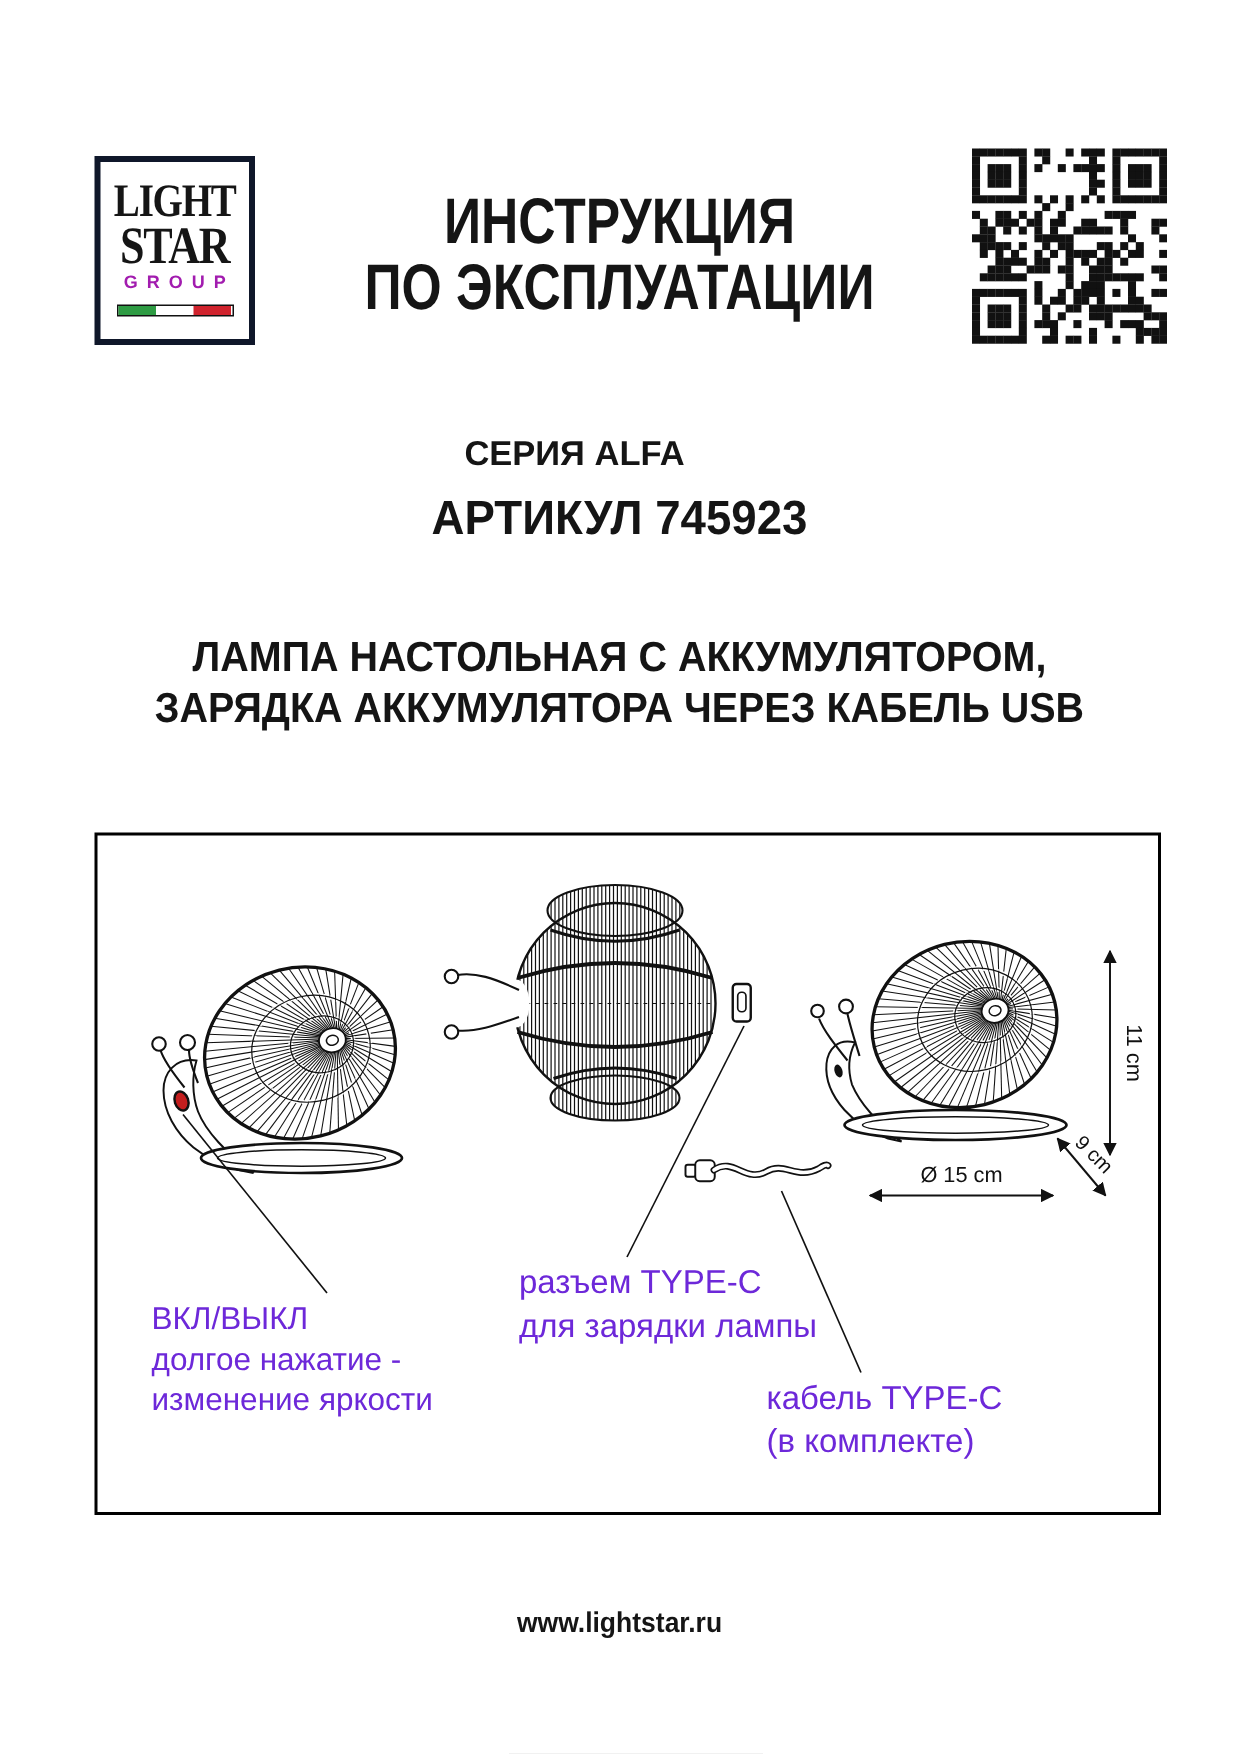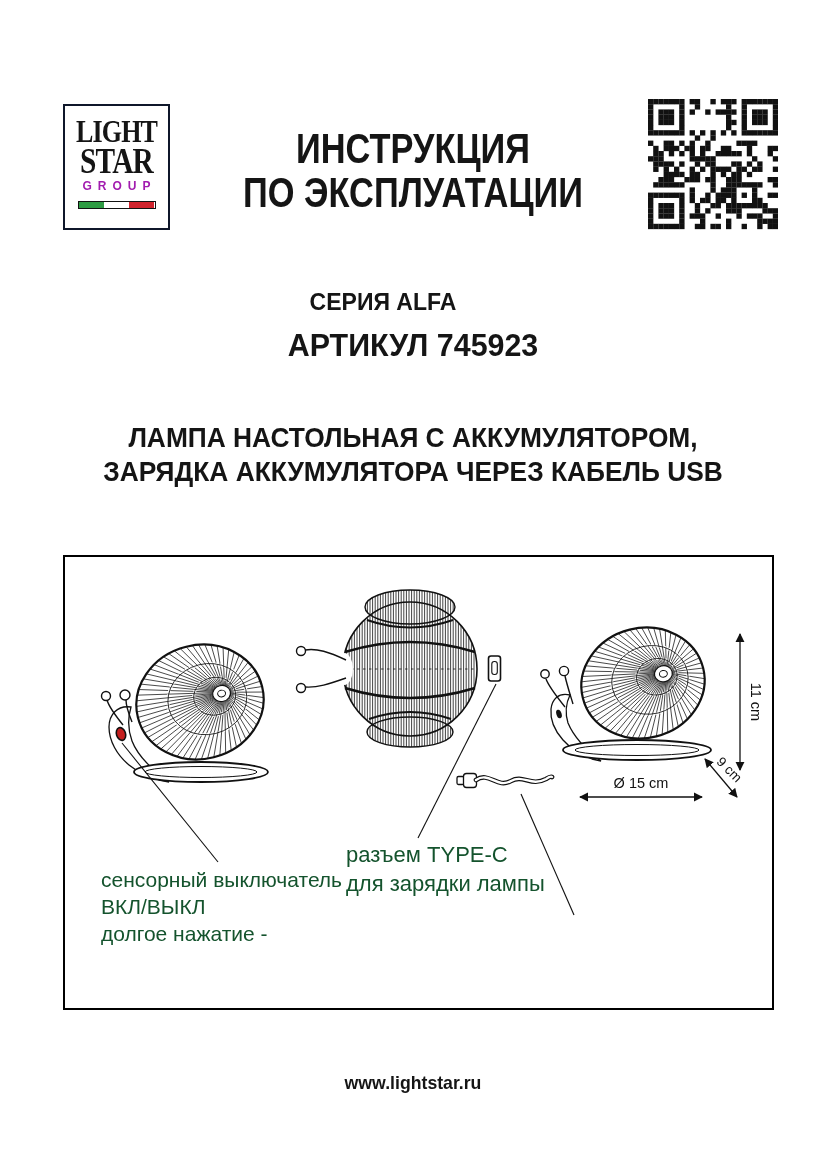--- a/index.html
+++ b/index.html
@@ -4,21 +4,21 @@
 <style>
   html,body{margin:0;padding:0;background:#e8e8e8;}
   .page{
     position:relative;width:826px;height:1169px;background:#ffffff;
     font-family:"Liberation Sans",sans-serif;color:#151515;overflow:hidden;
     margin:0 auto;
   }
   
   .logo-box{
     position:absolute;left:63px;top:104px;width:107px;height:126px;
-    border:2px solid #0f172a;box-sizing:border-box;text-align:center;
+    border:4px solid #0f172a;box-sizing:border-box;text-align:center;
   }
   .logo-light{
     margin-top:11px;font-family:"Liberation Serif",serif;font-weight:bold;
     font-size:31px;line-height:29px;letter-spacing:-1px;transform:scaleX(.84);
   }
   .logo-star{
     font-family:"Liberation Serif",serif;font-weight:bold;
     font-size:35px;line-height:31px;letter-spacing:-1px;transform:scaleX(.84);
   }
   .logo-group{
@@ -47,21 +47,21 @@
   .descr{
     position:absolute;left:0;top:421px;width:826px;text-align:center;
     font-weight:bold;font-size:28px;line-height:34px;transform:scaleX(.94);
   }
   
   .panel{
     position:absolute;left:63px;top:555px;width:711px;height:455px;
     border:2px solid #000;box-sizing:border-box;background:#fff;
   }
   .panel svg{position:absolute;left:0;top:0;}
-  .lbl{position:absolute;font-size:21px;line-height:27px;color:#14532d;white-space:nowrap;}
+  .lbl{position:absolute;font-size:21px;line-height:27px;color:#6d28d9;white-space:nowrap;}
   .lbl-switch{left:36px;top:309px;}
   .lbl-port{left:281px;top:283px;font-size:22px;line-height:29px;}
   .lbl-cable{left:446px;top:360px;font-size:22px;line-height:29px;}
   
   .site{
     position:absolute;left:0;top:1072px;width:826px;text-align:center;
     font-weight:bold;font-size:19px;transform:scaleX(.93);
   }
 </style>
 </head>
@@ -677,26 +677,30 @@
           </g>
           <text x="664" y="217" font-size="13.5" fill="#111111" text-anchor="middle" transform="rotate(45 664 213)">9 cm</text>
           <g>
             <line x1="515" y1="240" x2="637" y2="240" stroke="#111111" stroke-width="1.3" marker-start="url(#ah)" marker-end="url(#ah)"></line>
           </g>
           <text x="576" y="231" font-size="14.5" fill="#111111" text-anchor="middle">Ø 15 cm</text>
         </g>
       </svg>
 
     <div class="lbl lbl-switch">
-      <div>сенсорный выключатель</div>
       <div>ВКЛ/ВЫКЛ</div>
       <div>долгое нажатие -</div>
+      <div>изменение яркости</div>
     </div>
 
     <div class="lbl lbl-port">
       <div>разъем TYPE-C</div>
       <div>для зарядки лампы</div>
     </div>
 
+    <div class="lbl lbl-cable">
+      <div>кабель TYPE-C</div>
+      <div>(в комплекте)</div>
+    </div>
   </div>
 
   <div class="site">www.lightstar.ru</div>
 </div>
 
 </body></html>

